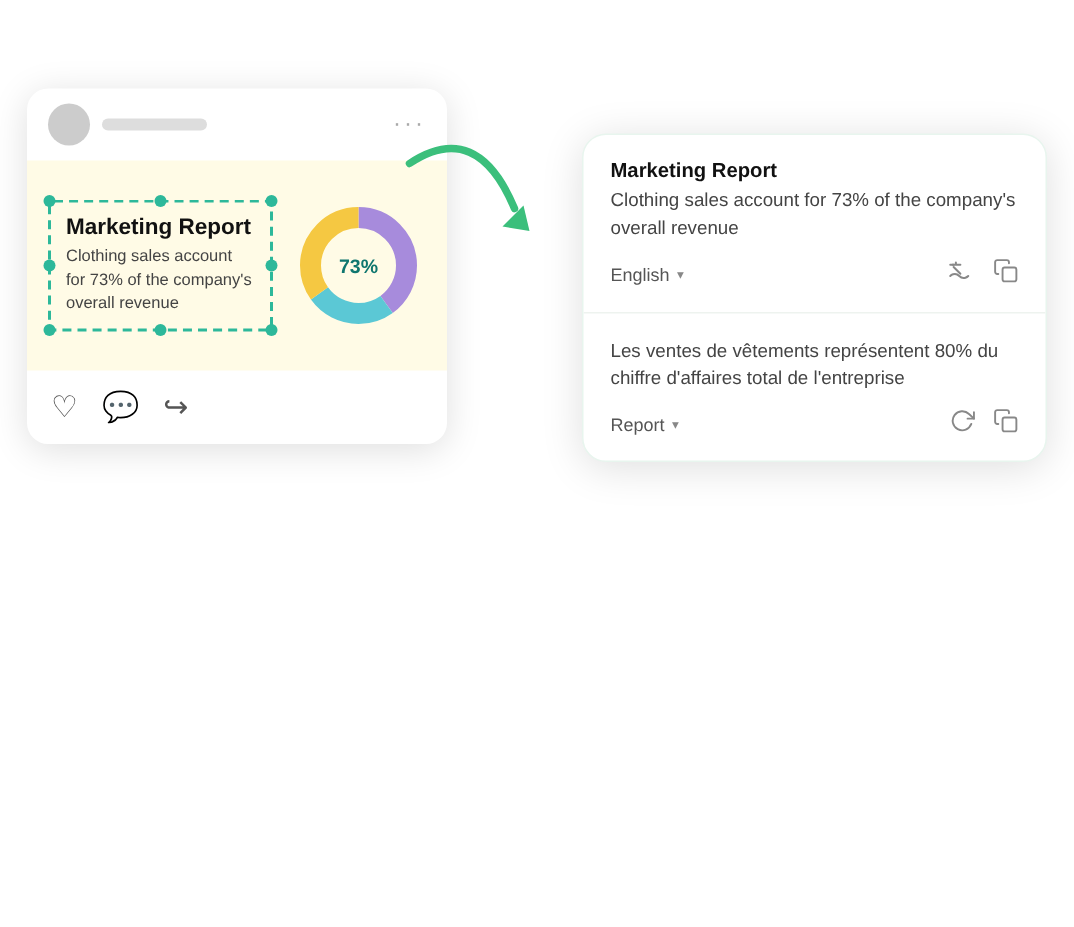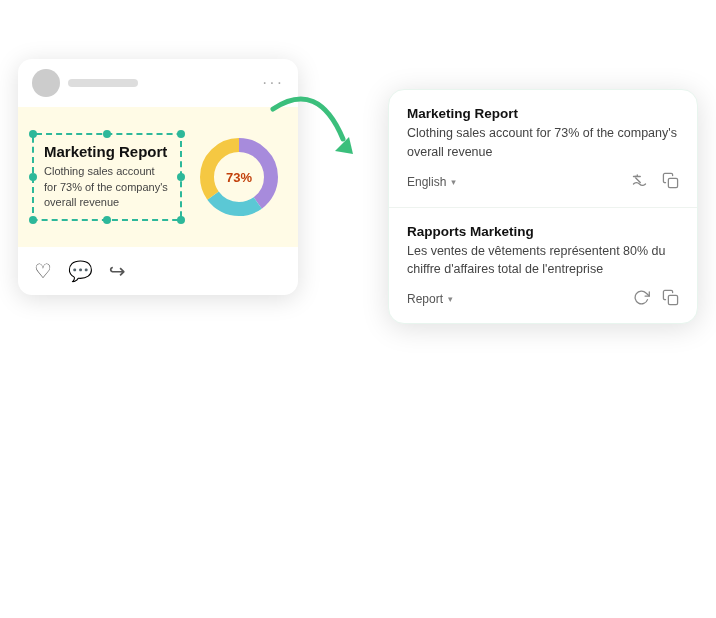--- a/index.html
+++ b/index.html
@@ -107,21 +107,21 @@
       height: 90px;
       position: relative;
       display: flex;
       align-items: center;
       justify-content: center;
     }
     .donut-label {
       position: absolute;
       font-size: 13px;
       font-weight: 700;
-      color: #c2410c;
+      color: #0f766e;
       z-index: 2;
     }
     .left-card-actions {
       display: flex;
       align-items: center;
       gap: 16px;
       padding: 12px 16px;
     }
     .action-icon {
       font-size: 20px;
@@ -276,21 +276,20 @@
             <svg width="17" height="17" viewBox="0 0 24 24" fill="none" stroke="#888" stroke-width="1.8" stroke-linecap="round" stroke-linejoin="round">
               <rect x="9" y="9" width="13" height="13" rx="2"></rect>
               <path d="M5 15H4a2 2 0 0 1-2-2V4a2 2 0 0 1 2-2h9a2 2 0 0 1 2 2v1"></path>
             </svg>
           </span>
         </div>
       </div>
     </div>
 
     <div class="translation-section">
-      <div class="trans-title">Rapports Marketing</div>
       <div class="trans-body">Les ventes de vêtements représentent 80% du chiffre d'affaires total de l'entreprise</div>
       <div class="trans-footer">
         <button class="lang-pill">
           <span>Report</span>
           <span class="chevron">▾</span>
         </button>
         <div class="trans-icons">
           <span class="trans-icon">
             <svg width="17" height="17" viewBox="0 0 24 24" fill="none" stroke="#888" stroke-width="1.8" stroke-linecap="round" stroke-linejoin="round">
               <path d="M23 4v6h-6"></path>

